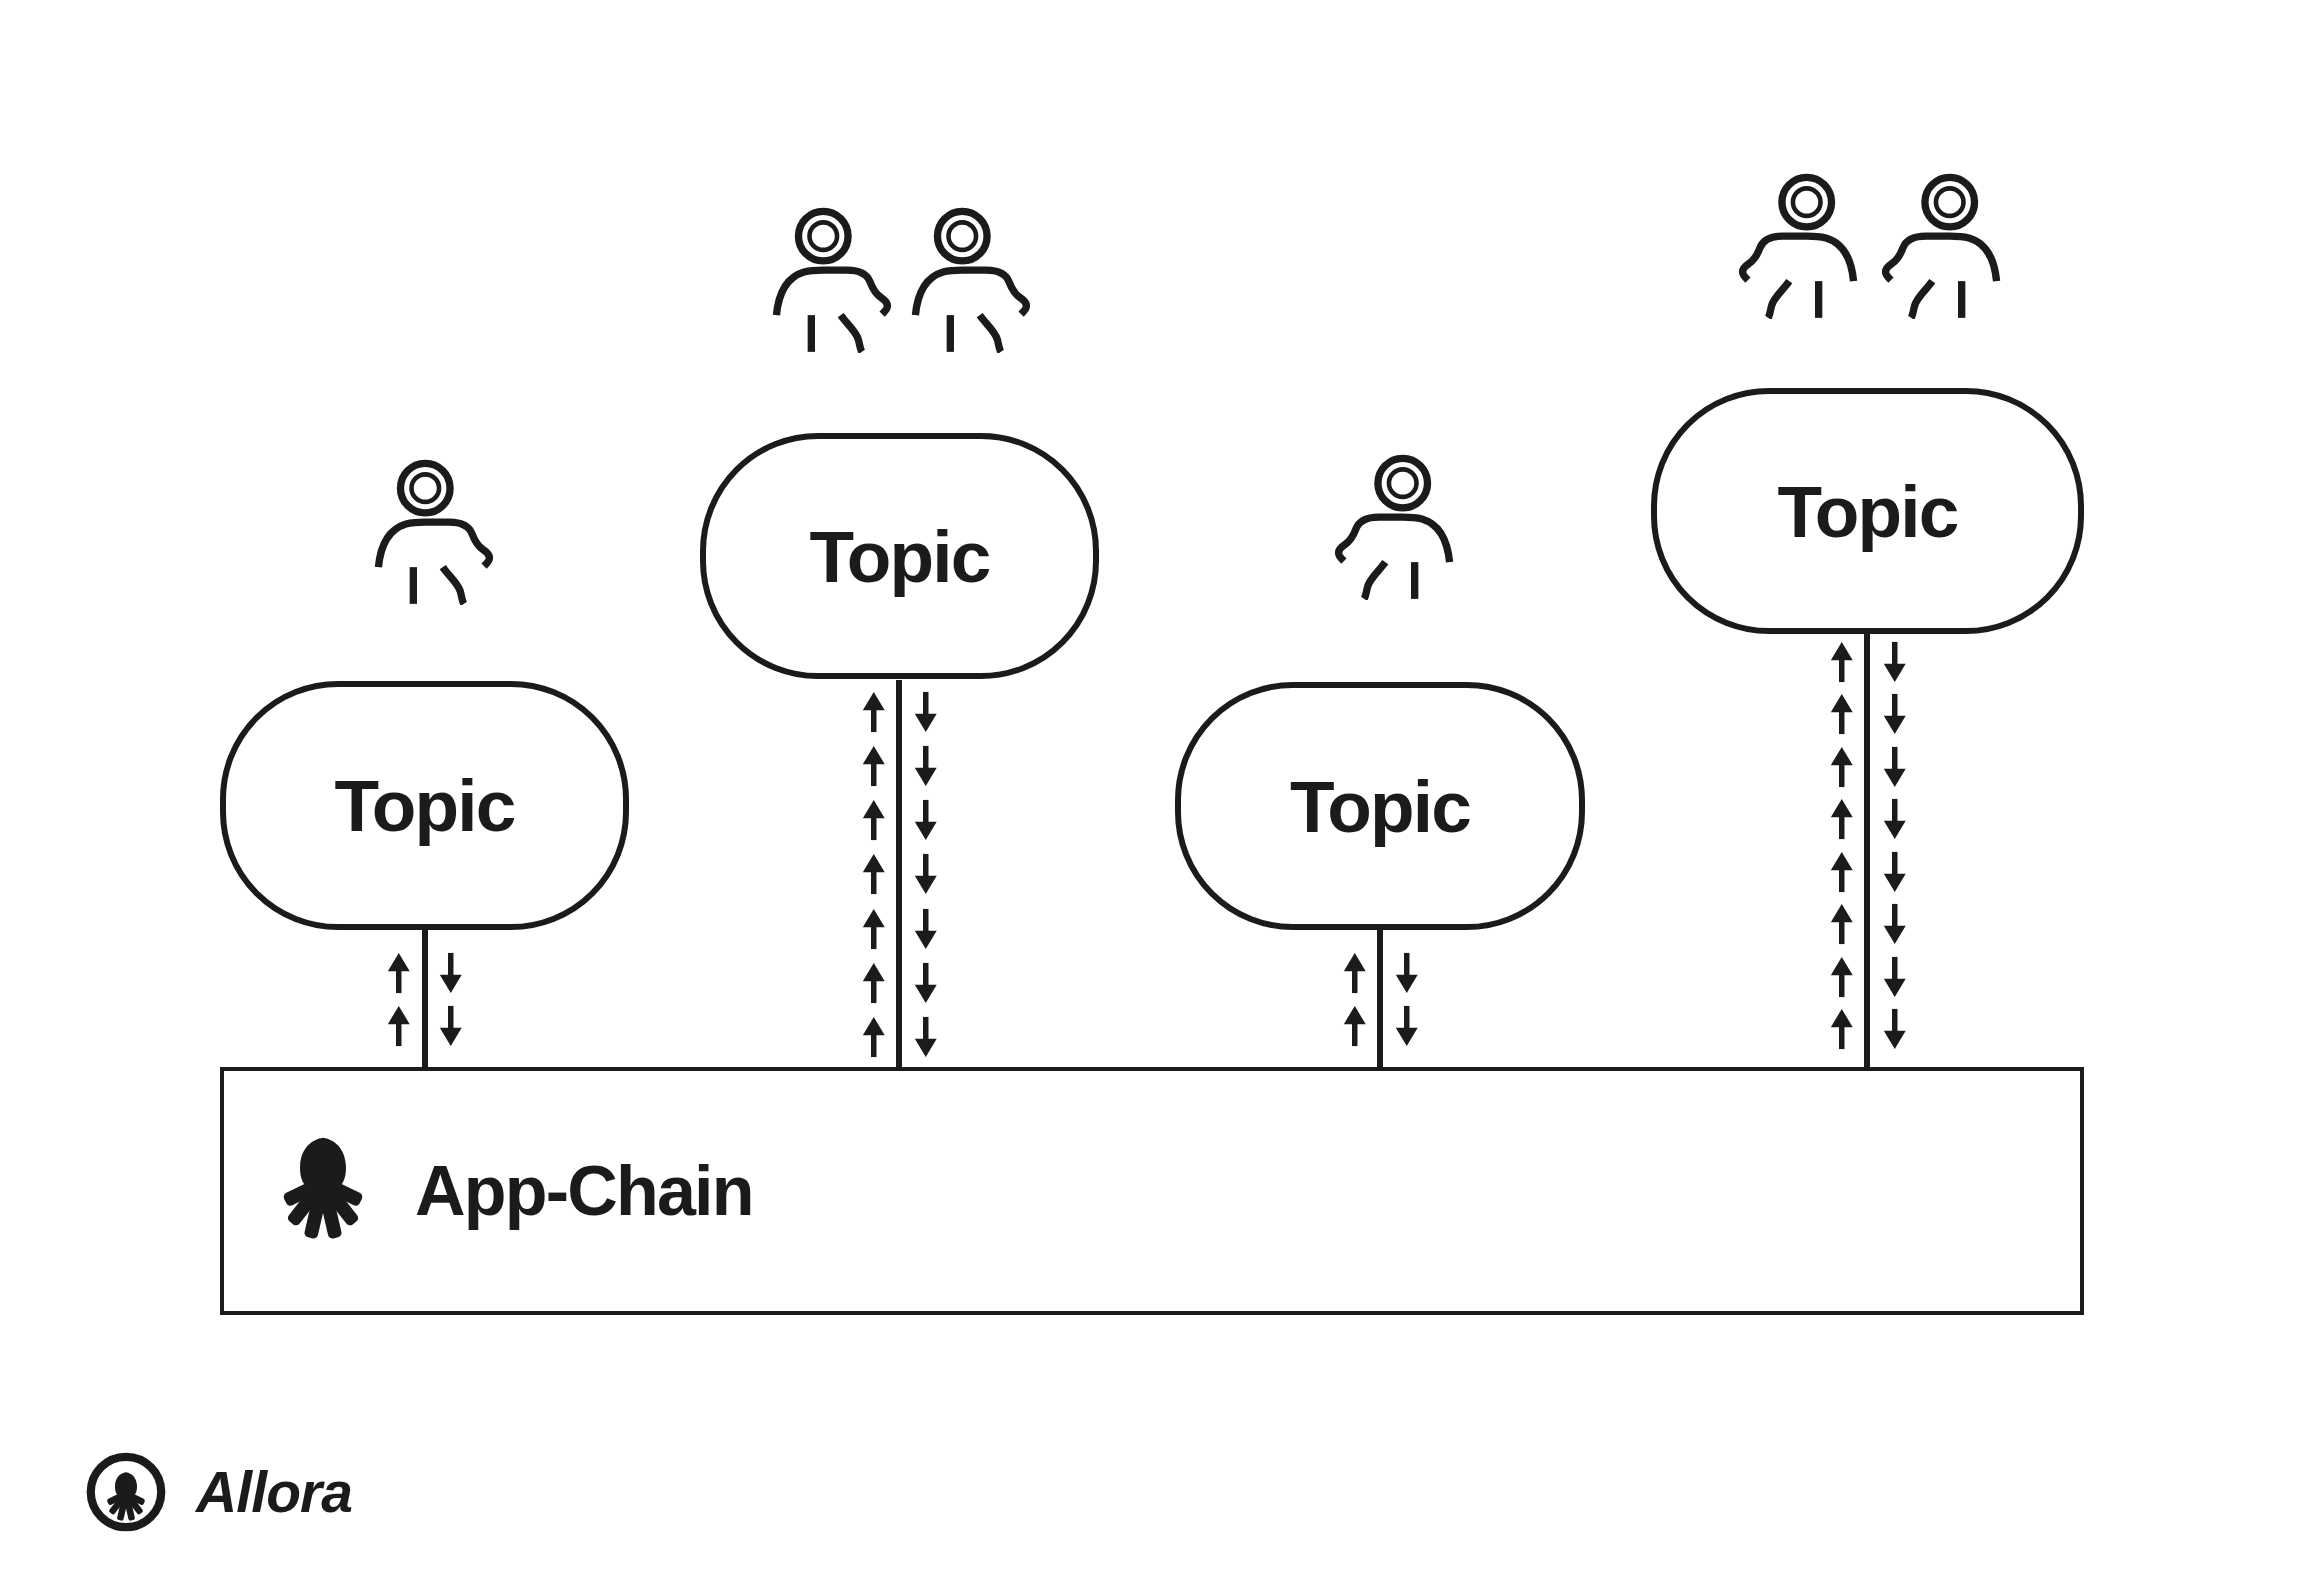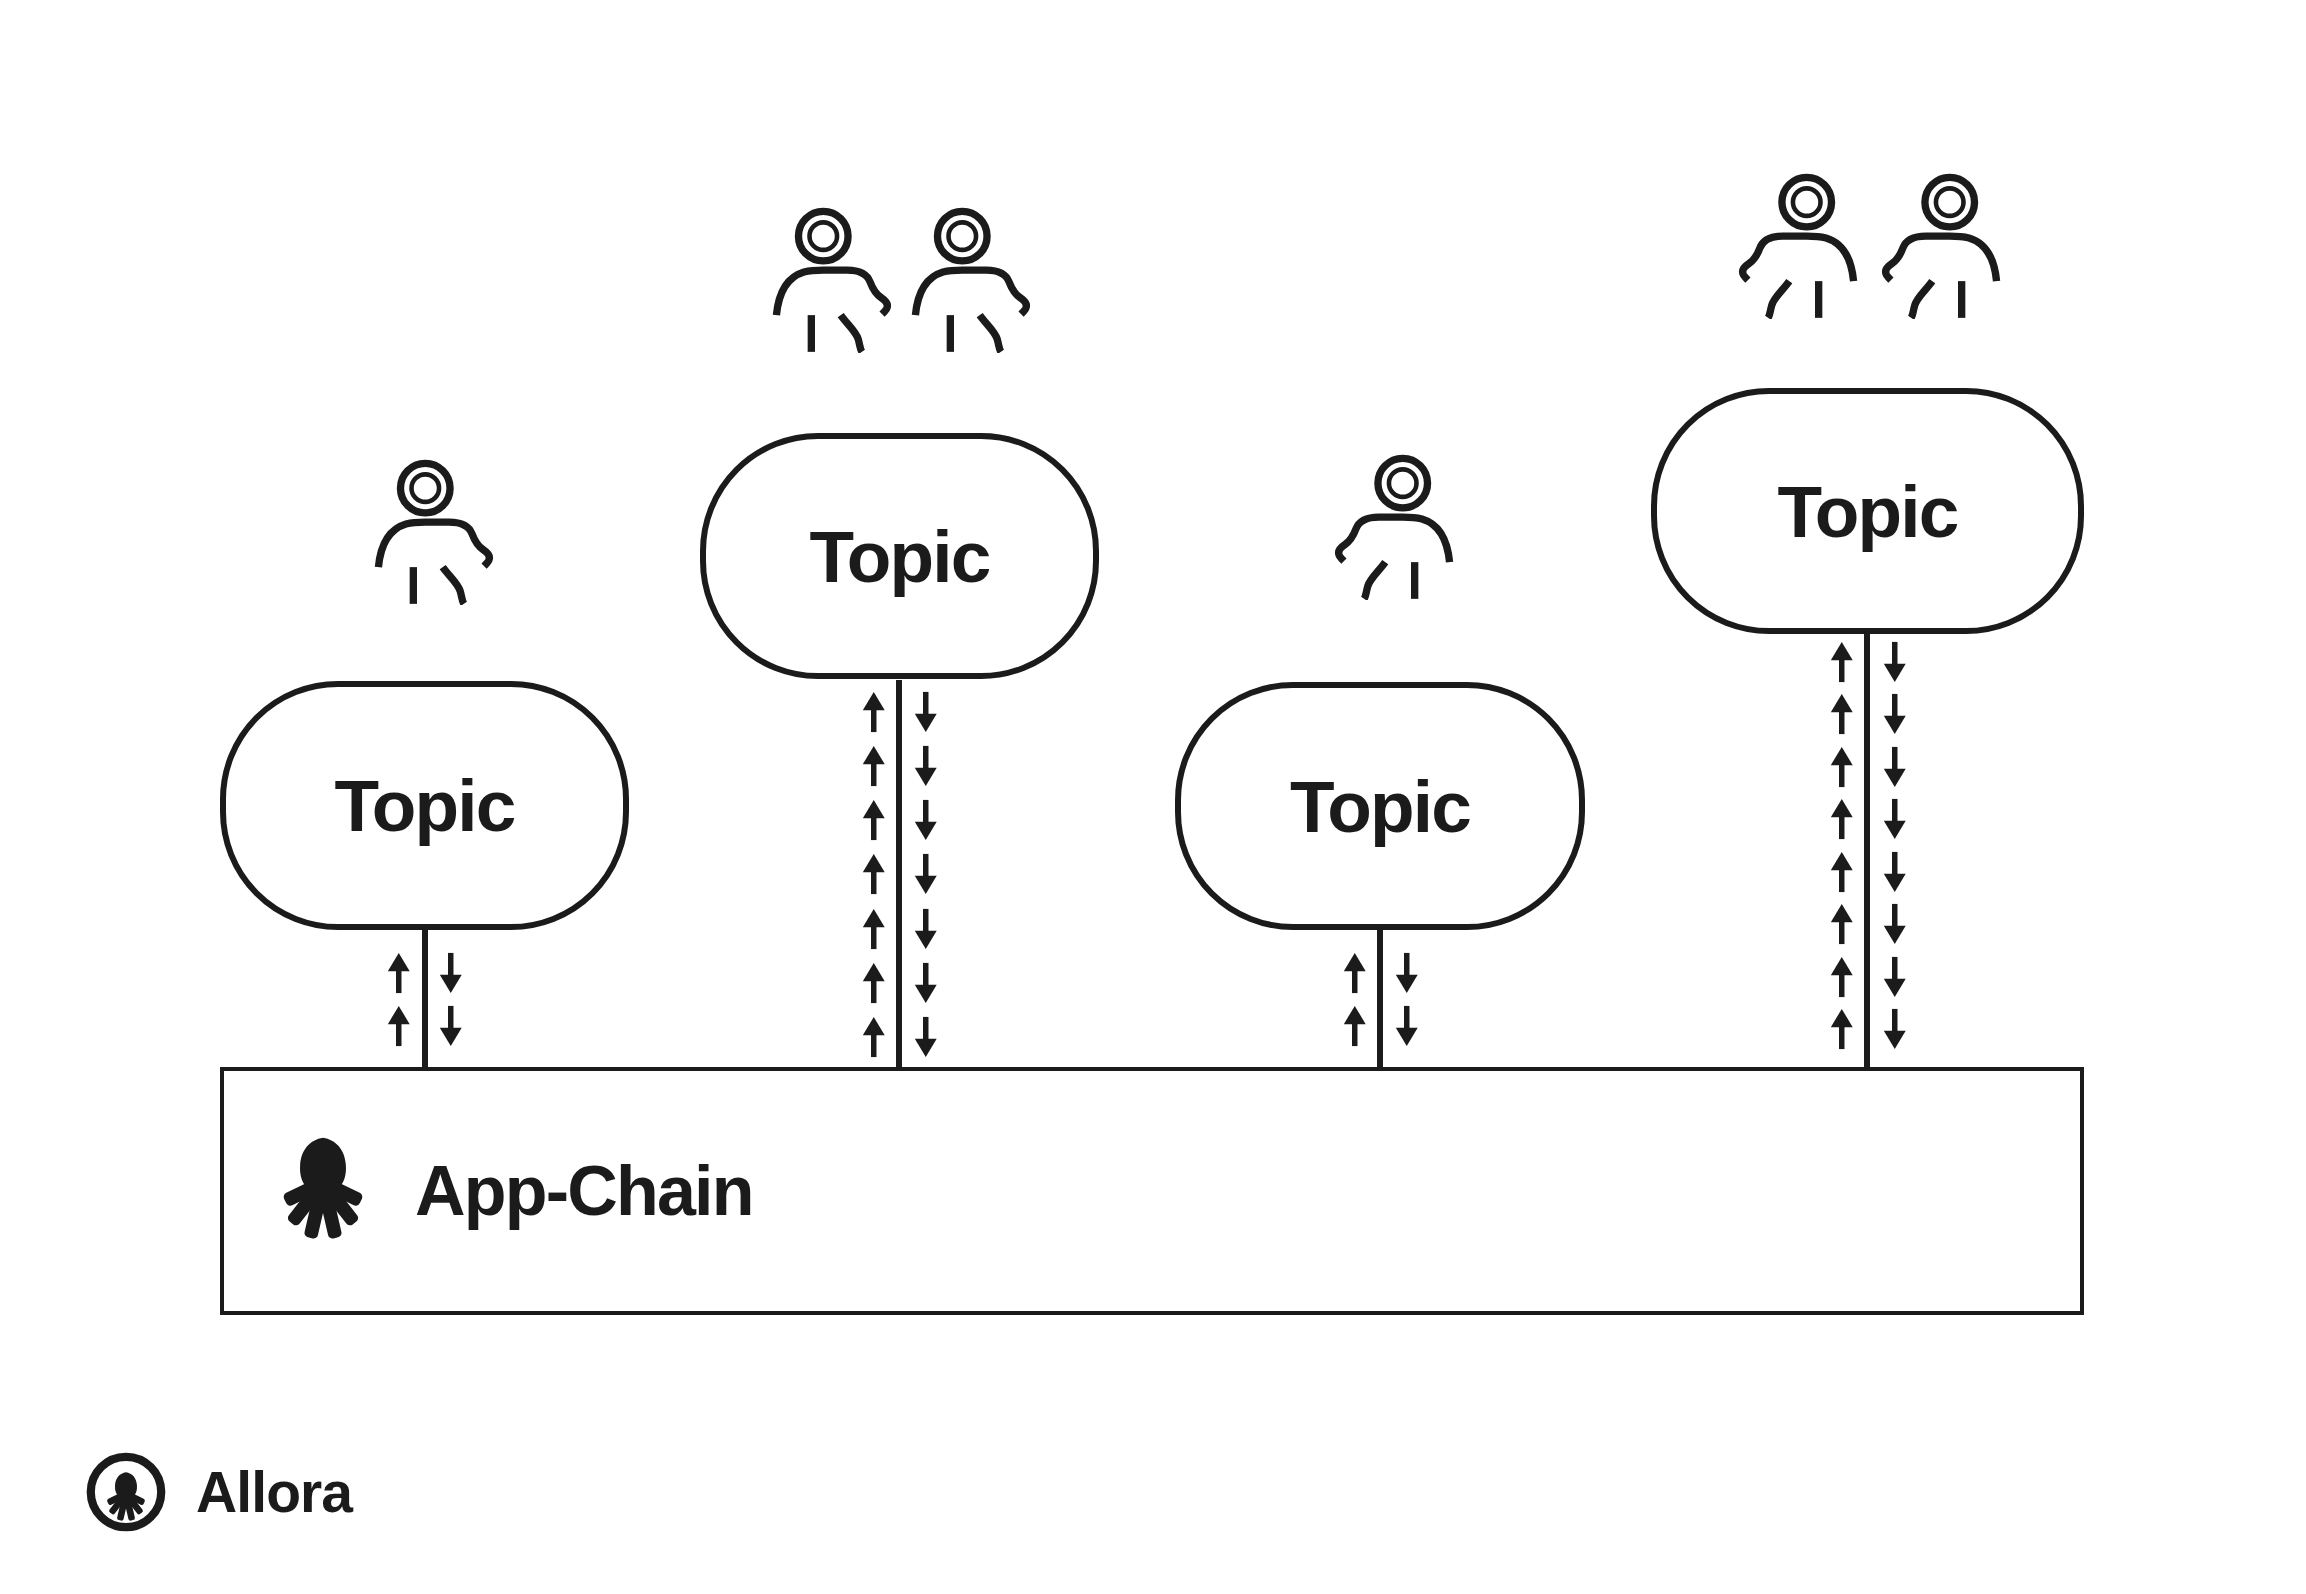--- a/index.html
+++ b/index.html
@@ -29,21 +29,21 @@
     box-sizing:border-box; border:4.6px solid #1b1b1b; background:#ffffff; z-index:3;
   }
   .bar-logo { position:absolute; left:53px; top:64px; }
   .bar-label {
     position:absolute; left:191px; top:0; height:100%;
     display:flex; align-items:center;
     font-size:70px; font-weight:bold; letter-spacing:-1.8px; color:#1b1b1b;
   }
   .footer {
     position:absolute; left:83px; top:1449px; height:86px;
-    display:flex; align-items:center; gap:27px; z-index:3;
+    display:flex; align-items:center; gap:27px; z-index:3;font-style:italic;
   }
   .footer .brand-name { font-size:57px; font-weight:bold; letter-spacing:-0.9px; color:#1b1b1b; }
   .mark { fill:#1b1b1b; }
 </style>
 </head>
 <body>
 
 <div class="canvas">
 
   <div class="connector" style="left:422px;  top:930px; height:140px;"></div>

